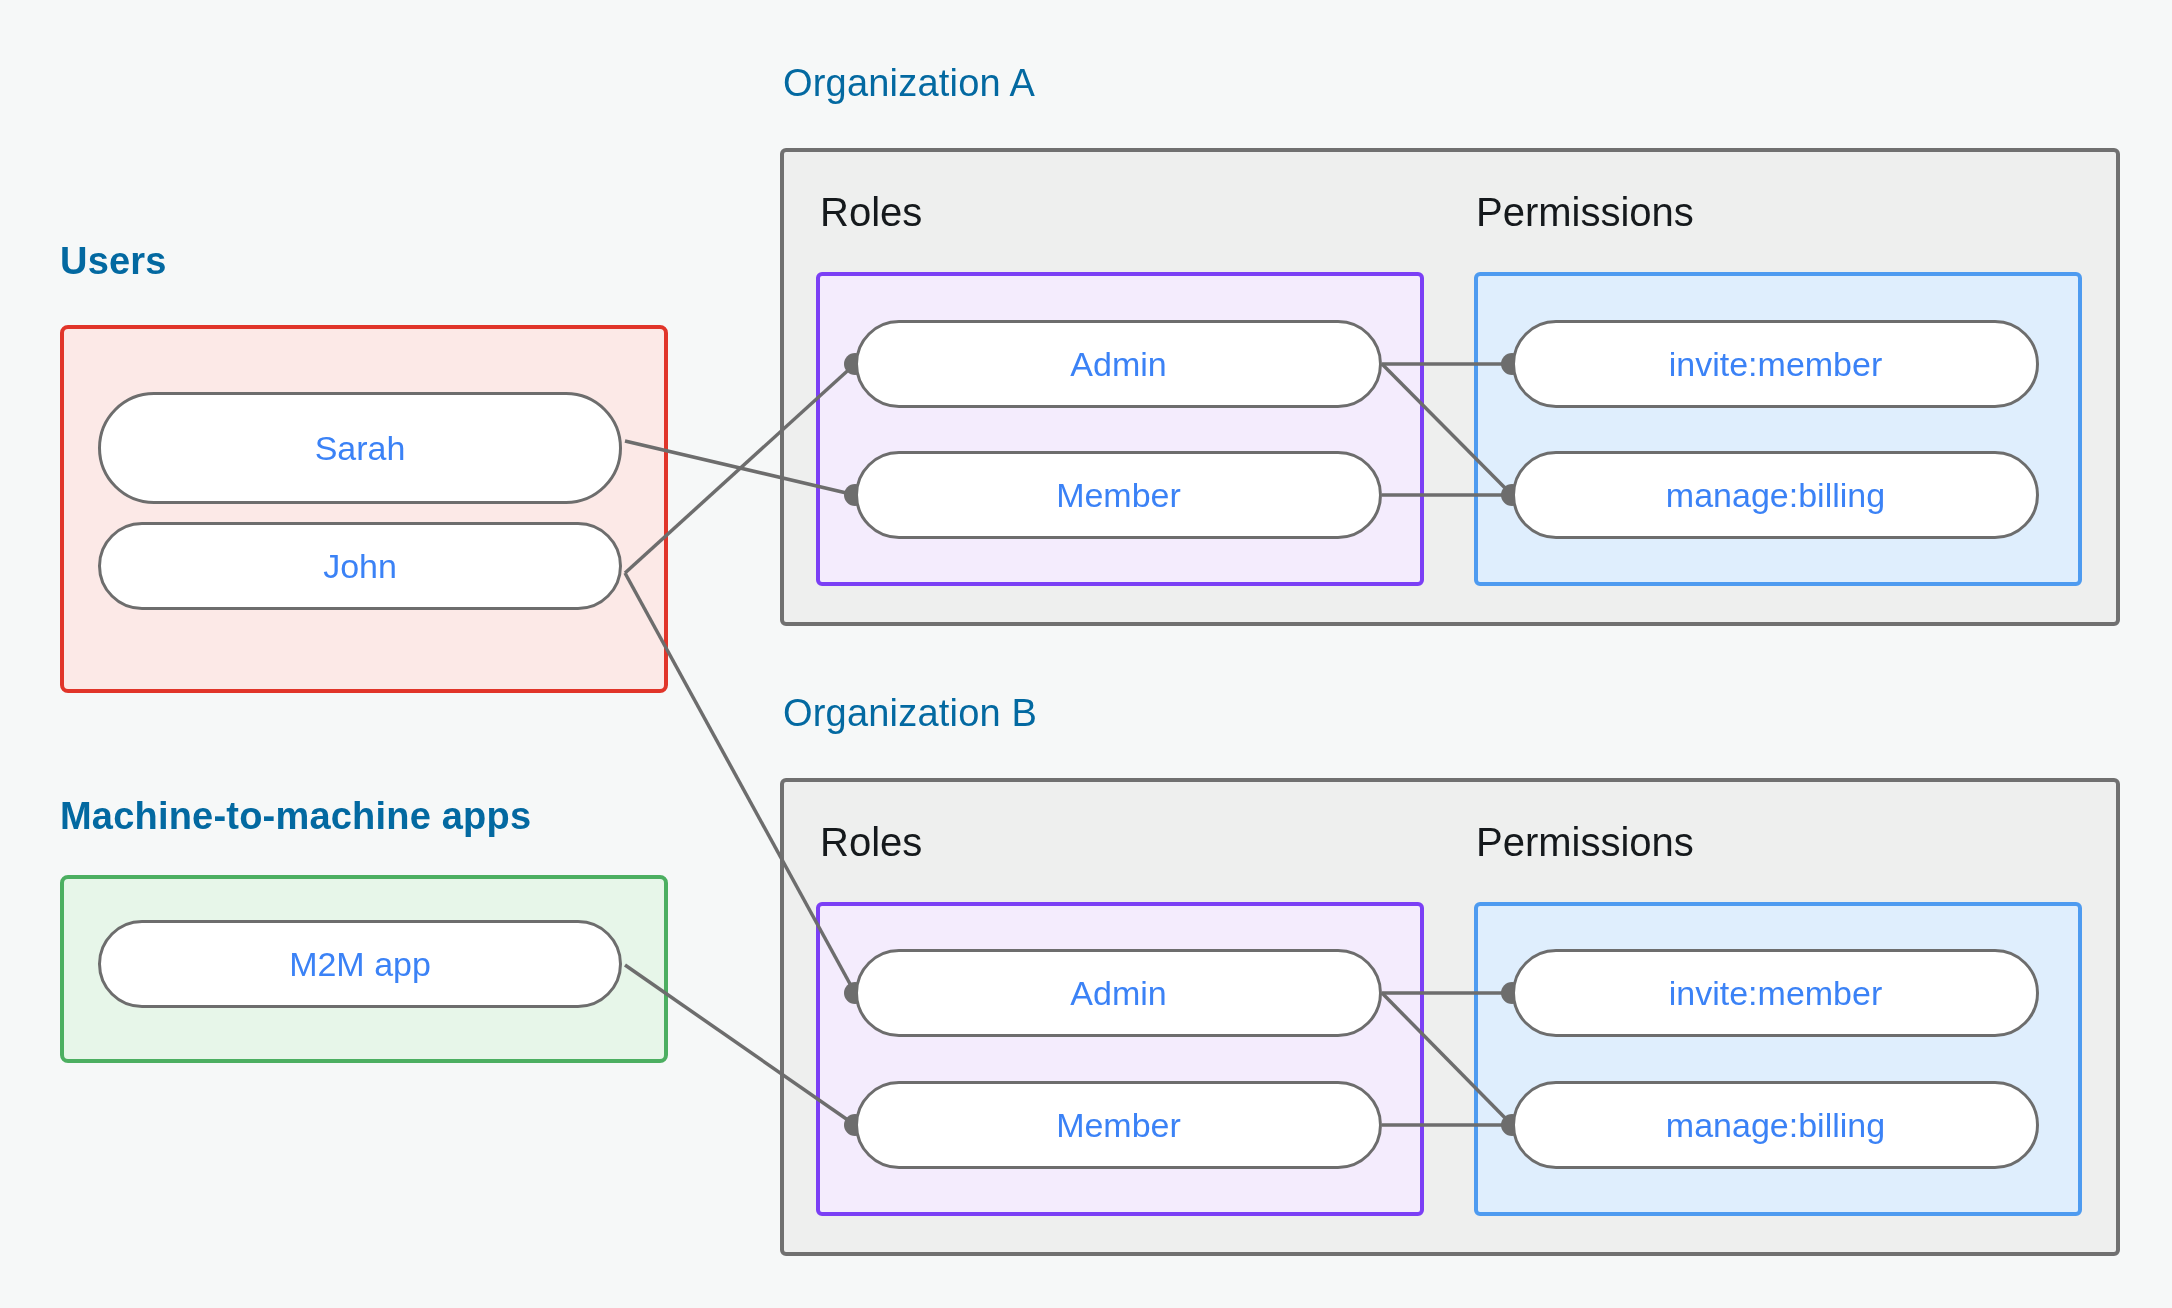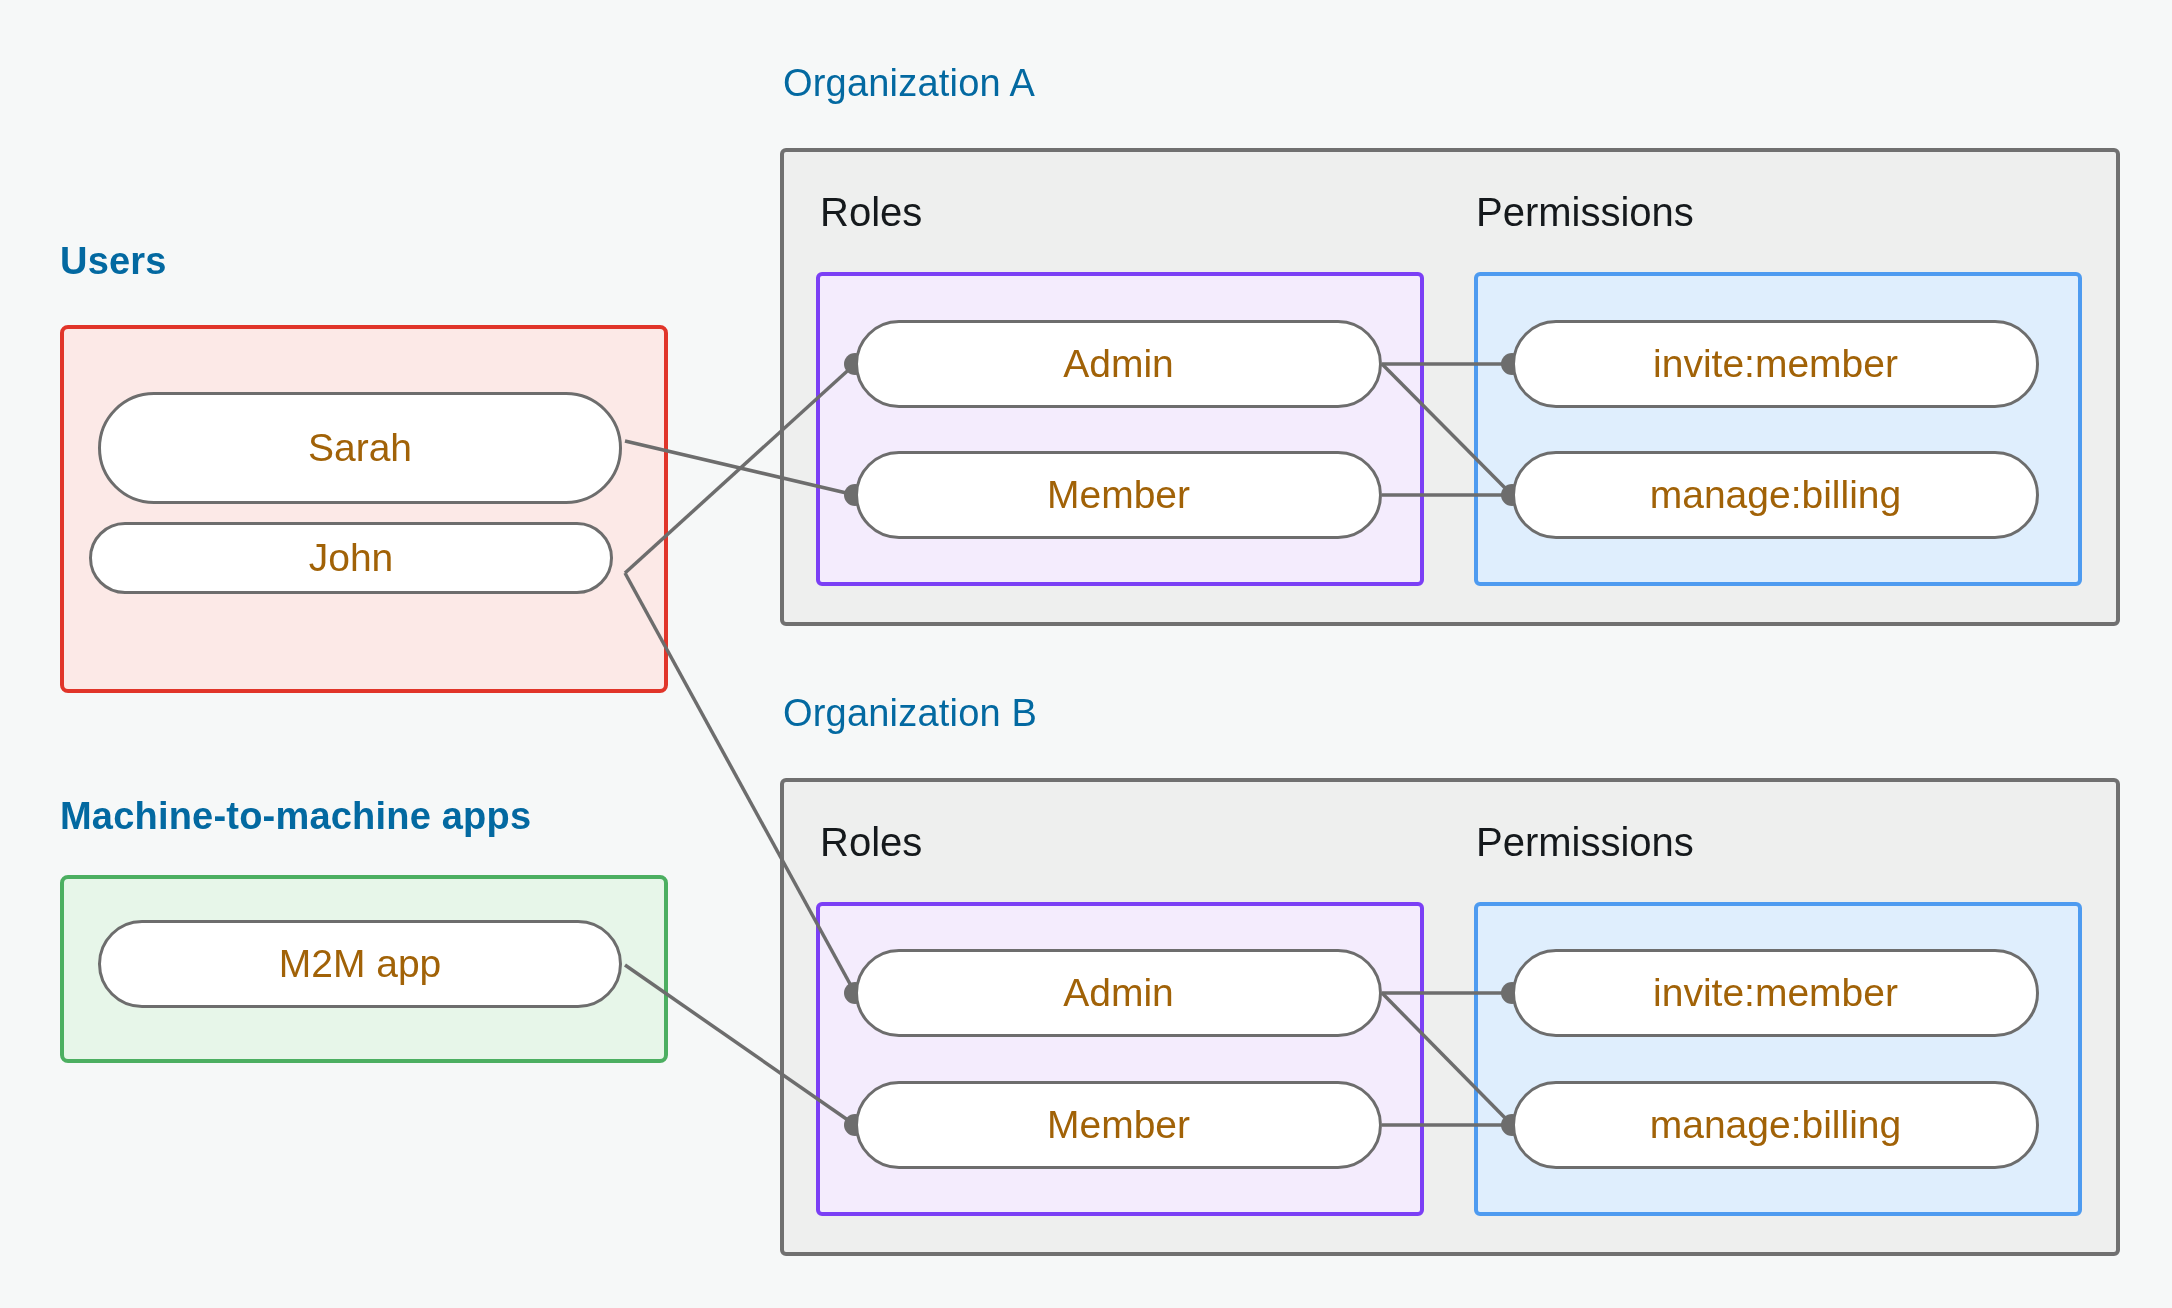--- a/index.html
+++ b/index.html
@@ -45,22 +45,22 @@
   .box-perms{ background:#dfeefd; border:4px solid #4e9bf0; }
   .box-users{ background:#fce9e7; border:4px solid #e1352a; border-radius:8px; }
   .box-m2m{   background:#e7f6e9; border:4px solid #4caf61; border-radius:8px; }
 
   .pill{
     position:absolute;
     background:#ffffff;
     border:3px solid #6d6d6d;
     border-radius:999px;
     display:flex;align-items:center;justify-content:center;
-    font-size:39px;
-    color:#a16207;
+    font-size:34px;
+    color:#3b82f6;
     z-index:6;
     box-sizing:border-box;
   }
 </style>
 </head>
 <body>
 
 <div id="stage">
 
   <svg id="edges" viewBox="0 0 2172 1308">
@@ -97,21 +97,21 @@
       <circle cx="1512" cy="1125" r="11"></circle>
     </g>
   </svg>
 
   <div class="grp-label" style="left:60px;top:240px;font-weight:bold;">Users</div>
 
   <div class="box-users inner-box" style="left:60px;top:325px;width:600px;height:360px;"></div>
 
   <div class="pill" style="left:98px;top:392px;width:524px;height:112px;">Sarah</div>
 
-  <div class="pill" style="left:89px;top:522px;width:524px;height:72px;">John</div>
+  <div class="pill" style="left:98px;top:522px;width:524px;height:88px;">John</div>
 
   <div class="grp-label" style="left:60px;top:795px;font-weight:bold;">Machine-to-machine apps</div>
 
   <div class="box-m2m inner-box" style="left:60px;top:875px;width:600px;height:180px;"></div>
 
   <div class="pill" style="left:98px;top:920px;width:524px;height:88px;">M2M app</div>
 
   <div class="grp-label" style="left:783px;top:62px;">Organization A</div>
 
   <div class="org-box" style="left:780px;top:148px;width:1332px;height:470px;"></div>

